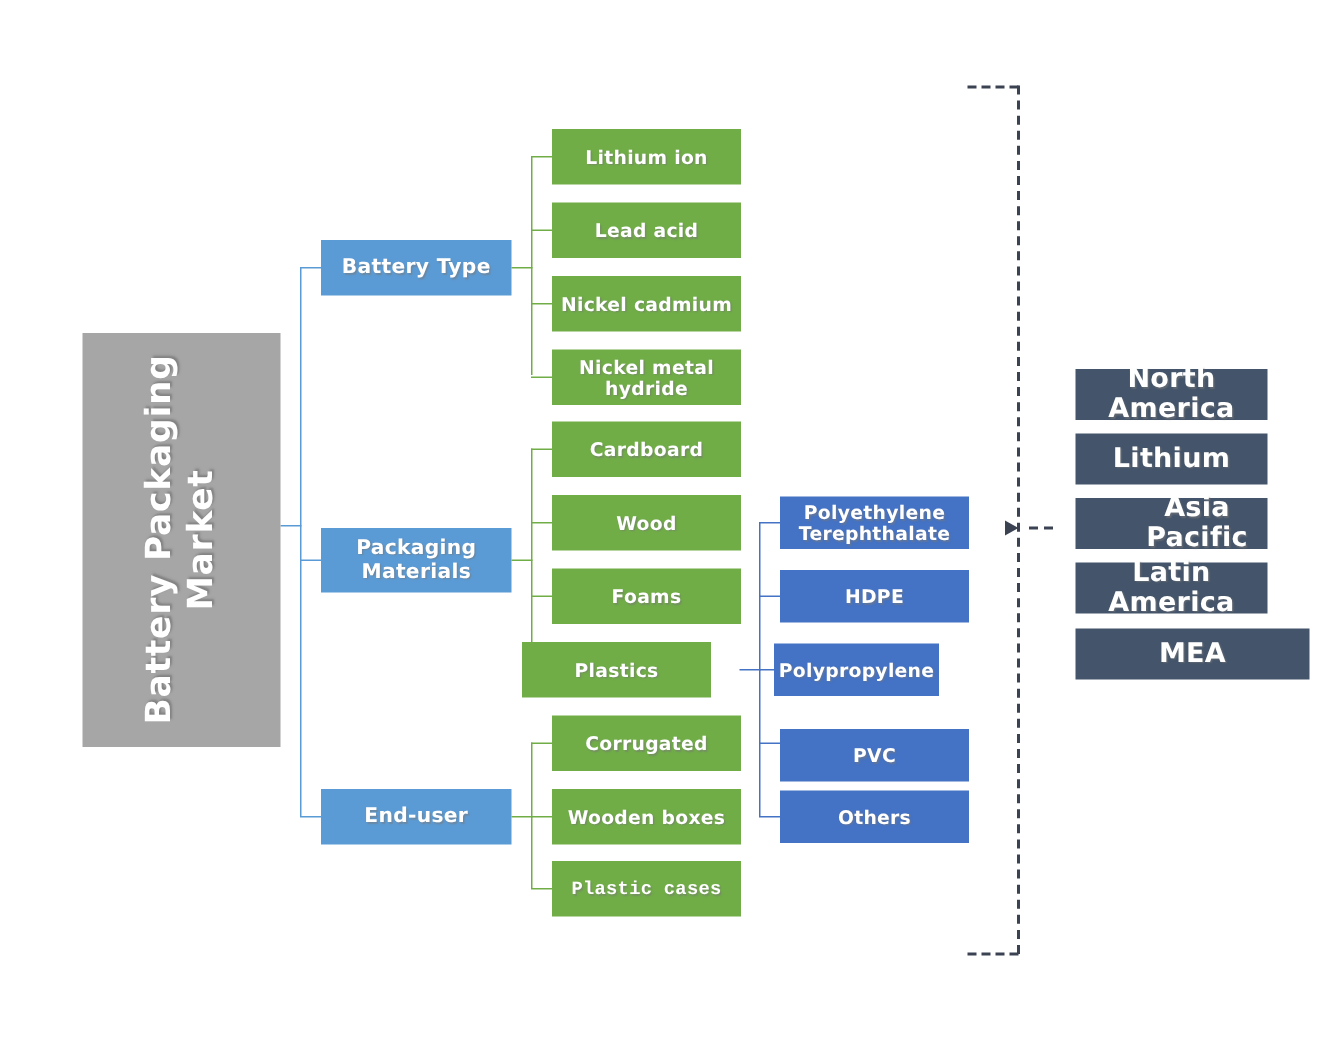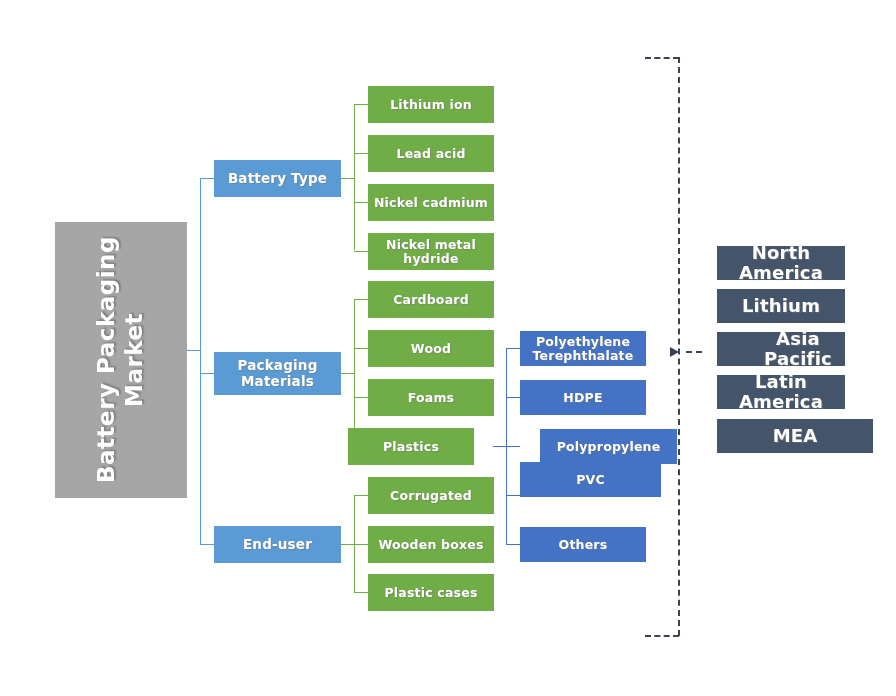--- a/index.html
+++ b/index.html
@@ -162,26 +162,26 @@
   <div class="node leaf" style="left:368px; top:184px; width:126px; height:37px;">Nickel cadmium</div>
   <div class="node leaf" style="left:368px; top:233px; width:126px; height:37px;">Nickel metal hydride</div>
 
   <div class="node leaf" style="left:368px; top:281px; width:126px; height:37px;">Cardboard</div>
   <div class="node leaf" style="left:368px; top:330px; width:126px; height:37px;">Wood</div>
   <div class="node leaf" style="left:368px; top:379px; width:126px; height:37px;">Foams</div>
   <div class="node leaf" style="left:348px; top:428px; width:126px; height:37px;">Plastics</div>
 
   <div class="node leaf" style="left:368px; top:477px; width:126px; height:37px;">Corrugated</div>
   <div class="node leaf" style="left:368px; top:526px; width:126px; height:37px;">Wooden boxes</div>
-  <div class="node leaf" style="left:368px; top:574px; width:126px; height:37px;">Plastic cases</div>
+  <div class="node leaf" style="left:368px; top:574px; width:126px; height:37px;font-family:Liberation Mono, monospace;">Plastic cases</div>
 
   <div class="node sub" style="left:520px; top:331px; width:126px; height:35px;">Polyethylene Terephthalate</div>
   <div class="node sub" style="left:520px; top:380px; width:126px; height:35px;">HDPE</div>
-  <div class="node sub" style="left:540px; top:429px; width:137px; height:35px;">Polypropylene</div>
-  <div class="node sub" style="left:520px; top:462px; width:141px; height:35px;">PVC</div>
+  <div class="node sub" style="left:516px; top:429px; width:110px; height:35px;">Polypropylene</div>
+  <div class="node sub" style="left:520px; top:486px; width:126px; height:35px;">PVC</div>
   <div class="node sub" style="left:520px; top:527px; width:126px; height:35px;">Others</div>
 
   <div class="node region" style="left:717px; top:246px; width:128px; height:34px;">North America</div>
   <div class="node region" style="left:717px; top:289px; width:128px; height:34px;">Lithium</div>
   <div class="node region" style="left:717px; top:332px; width:128px; height:34px;padding-left:34px;">Asia Pacific</div>
   <div class="node region" style="left:717px; top:375px; width:128px; height:34px;">Latin America</div>
   <div class="node region" style="left:717px; top:419px; width:156px; height:34px;">MEA</div>
 
 </div>
 

